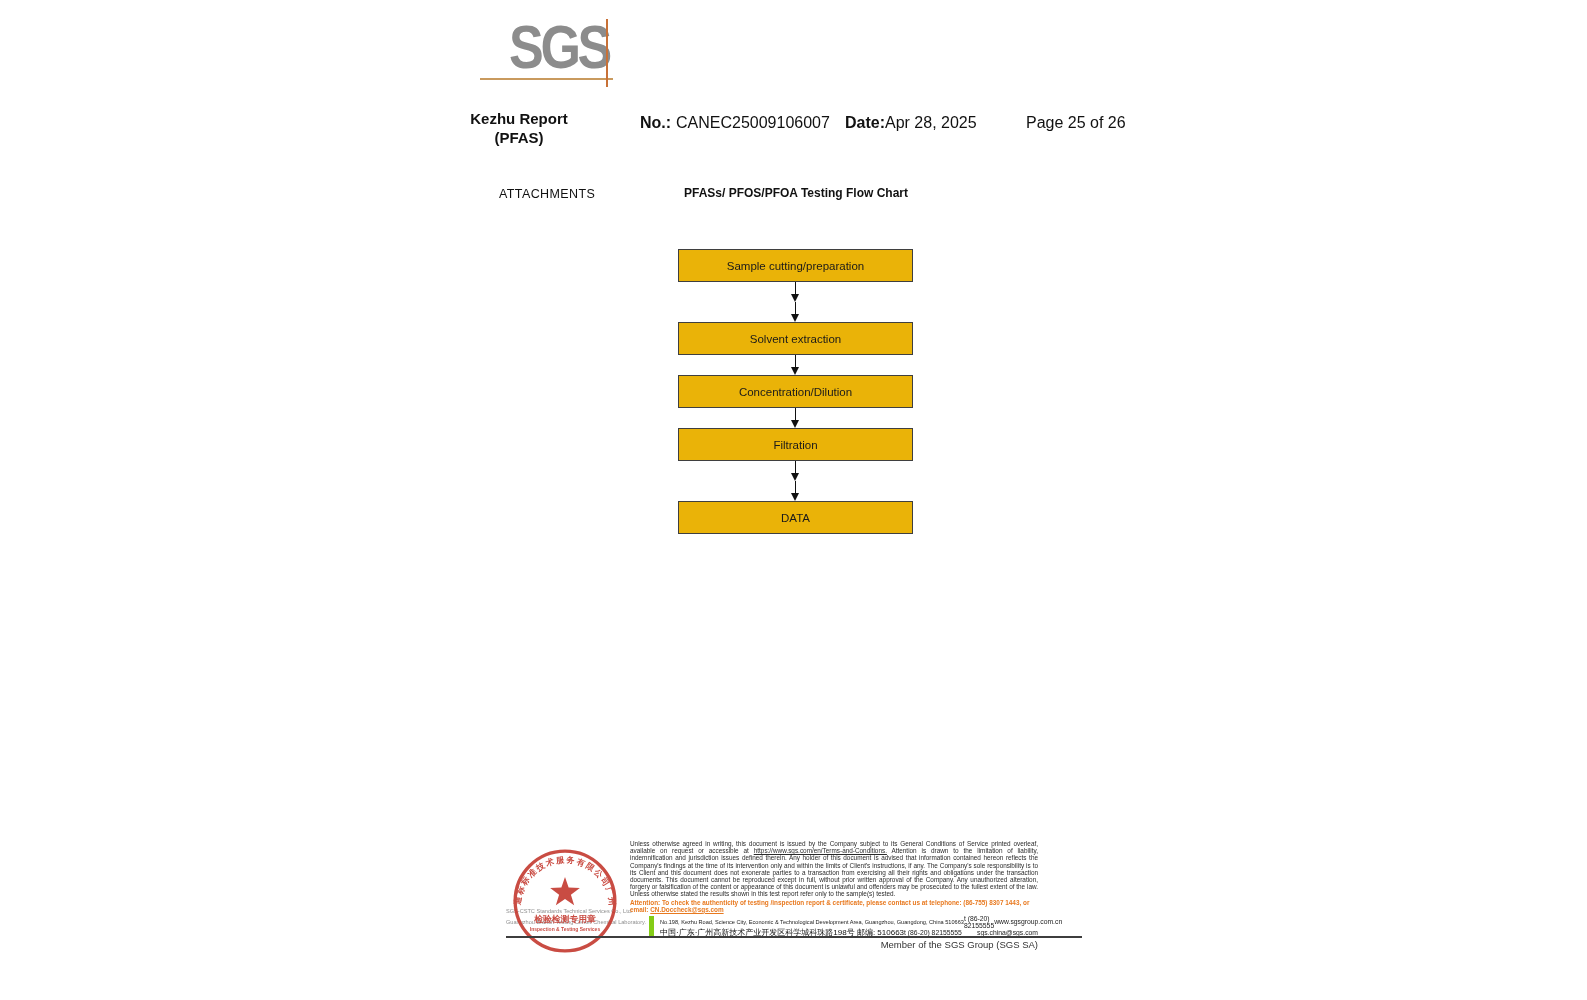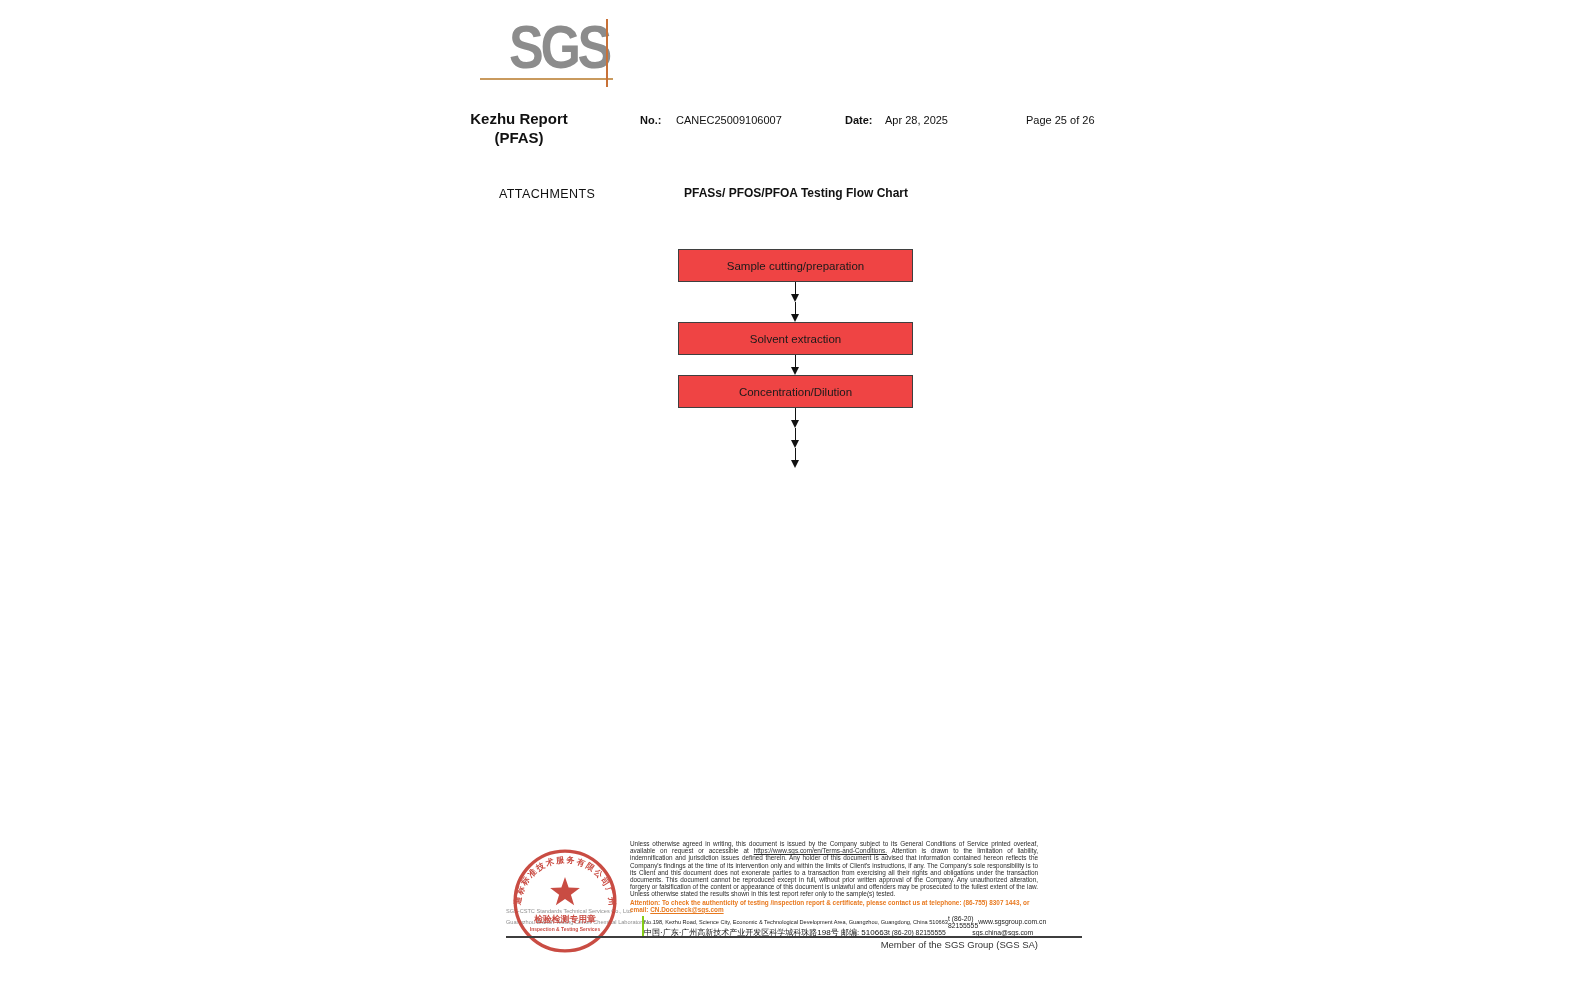--- a/index.html
+++ b/index.html
@@ -13,48 +13,48 @@
     color:#8c8c8c; letter-spacing:-4px; line-height:1;
     transform:scaleX(0.84); transform-origin:left top;
   }
   .logo-hline{ position:absolute; left:480px; top:78px; width:133px; height:2px; background:#c99a5e; }
   .logo-vline{ position:absolute; left:606px; top:19px; width:2px; height:68px; background:#c87137; }
 
   
   .report-title{ position:absolute; left:470px; top:109px; width:98px; text-align:center;
     font-size:15px; font-weight:bold; line-height:19px; color:#111; }
   .attachments{ position:absolute; left:499px; top:153px; font-size:12.5px; font-weight:normal; letter-spacing:0.4px; color:#111;margin-top:34px; }
-  .hfield{ position:absolute; top:114px; font-size:11px; color:#111; white-space:nowrap; }
+  .hfield{ position:absolute; top:114px; font-size:16px; color:#111; white-space:nowrap; }
   .hfield.b{ font-weight:bold; }
   .f-no-label{ left:640px; } .f-no-value{ left:676px; }
   .f-date-label{ left:845px; } .f-date-value{ left:885px; }
   .f-page{ left:1026px; }
 
   
   .fc-title{ position:absolute; left:596px; top:186px; width:400px; text-align:center;
     font-size:12px; font-weight:bold; color:#111; }
   .fc{ position:absolute; left:678px; top:249px; width:235px; }
-  .fc-box{ height:33px; border:1px solid #3f3f3f; background:#ef4444; display:flex;
+  .fc-box{ height:33px; border:1px solid #3f3f3f; background:#eab308; display:flex;
     align-items:center; justify-content:center; font-size:11.5px; color:#1a1a1a; }
   .fc-arrow{ height:20px; position:relative; }
   .fc-arrow::before{ content:""; position:absolute; left:calc(50% - 0.7px); top:0; width:1.4px; height:13px; background:#111; }
   .fc-arrow::after{ content:""; position:absolute; left:calc(50% - 4.5px); top:12px; width:0; height:0;
     border-left:4.5px solid transparent; border-right:4.5px solid transparent; border-top:8px solid #111; }
 
   
   .company{ position:absolute; left:506px; top:906px; width:132px; font-size:5.6px;
     line-height:11px; color:#8f8f8f; white-space:nowrap; }
   .stamp{ position:absolute; left:511px; top:847px; width:108px; height:108px; opacity:0.9; }
 
   .footer-text{ position:absolute; left:630px; top:840px; width:408px; }
   .disclaimer{ font-size:6.4px; line-height:7.2px; text-align:justify; color:#2b2b2b; }
   .disclaimer .lnk{ text-decoration:underline; }
   .attention{ font-size:6.4px; line-height:7.2px; font-weight:bold; color:#e8791f; text-align:left; margin-top:1px; }
   .attention .lnk{ text-decoration:underline; }
-  .addr-block{ margin-top:3px; margin-left:12px; border-left:2px solid #84cc16; }
+  .addr-block{ margin-top:3px; margin-left:19px; border-left:5px solid #84cc16; padding-left:6px; }
   .addr-row{ display:flex; align-items:center; height:11px; }
   .addr-en{ flex:1; font-size:5.6px; color:#222; white-space:nowrap; }
   .addr-cn{ flex:1; font-size:8px; color:#111; white-space:nowrap; }
   .addr-tel{ width:95px; font-size:6.8px; color:#222; }
   .addr-web{ width:74px; font-size:6.8px; color:#222; }
   .footer-rule{ position:absolute; left:506px; top:936px; width:576px; height:2px; background:#3d3d3d; }
   .member{ position:absolute; left:700px; top:939px; width:338px; text-align:right; font-size:9.5px; color:#333; }
 </style>
 </head>
 <body>
@@ -79,22 +79,24 @@
 
   <div class="fc-title">PFASs/ PFOS/PFOA Testing Flow Chart</div>
   <div class="fc">
     <div class="fc-box">Sample cutting/preparation</div>
     <div class="fc-arrow"></div>
     <div class="fc-arrow"></div>
     <div class="fc-box">Solvent extraction</div>
     <div class="fc-arrow"></div>
     <div class="fc-box">Concentration/Dilution</div>
     <div class="fc-arrow"></div>
+    <div class="fc-box">Filtration</div>
     <div class="fc-arrow"></div>
     <div class="fc-arrow"></div>
+    <div class="fc-box">DATA</div>
   </div>
 
   <div class="company">
     <div>SGS-CSTC Standards Technical Services Co., Ltd.</div>
     <div>Guangzhou Branch Testing Center Chemical Laboratory.</div>
   </div>
 
   <svg class="stamp" viewBox="0 0 104 104">
     <circle cx="52" cy="52" r="48" fill="none" stroke="#c4392f" stroke-width="3.2"></circle>
     <defs>

